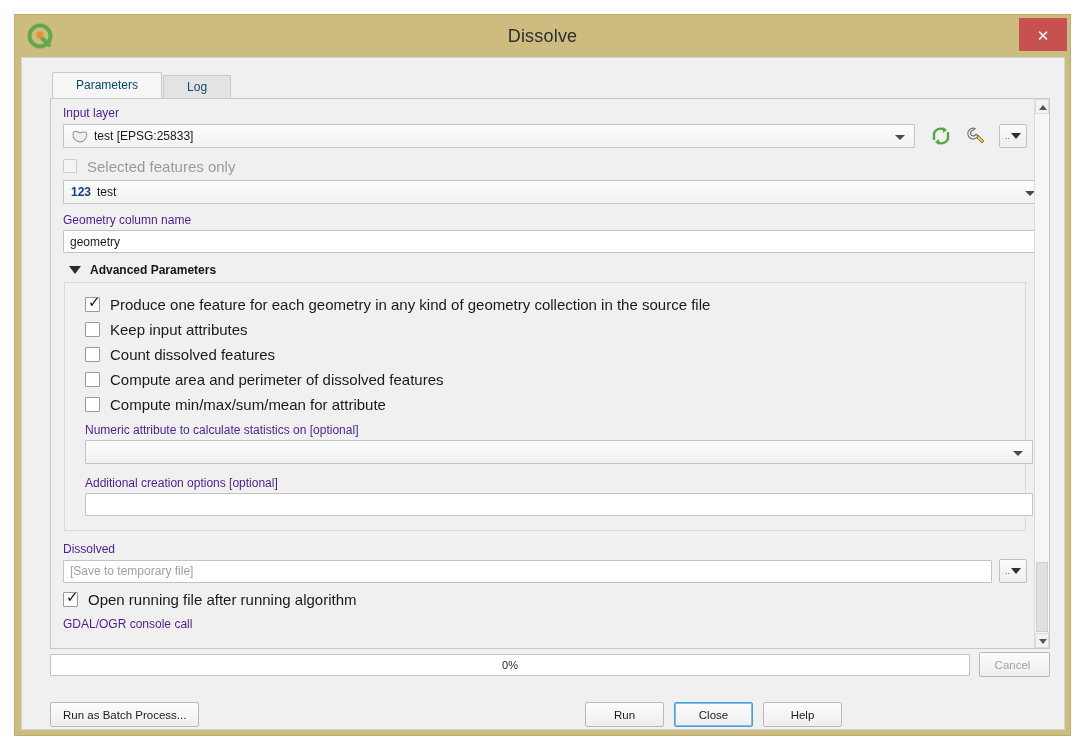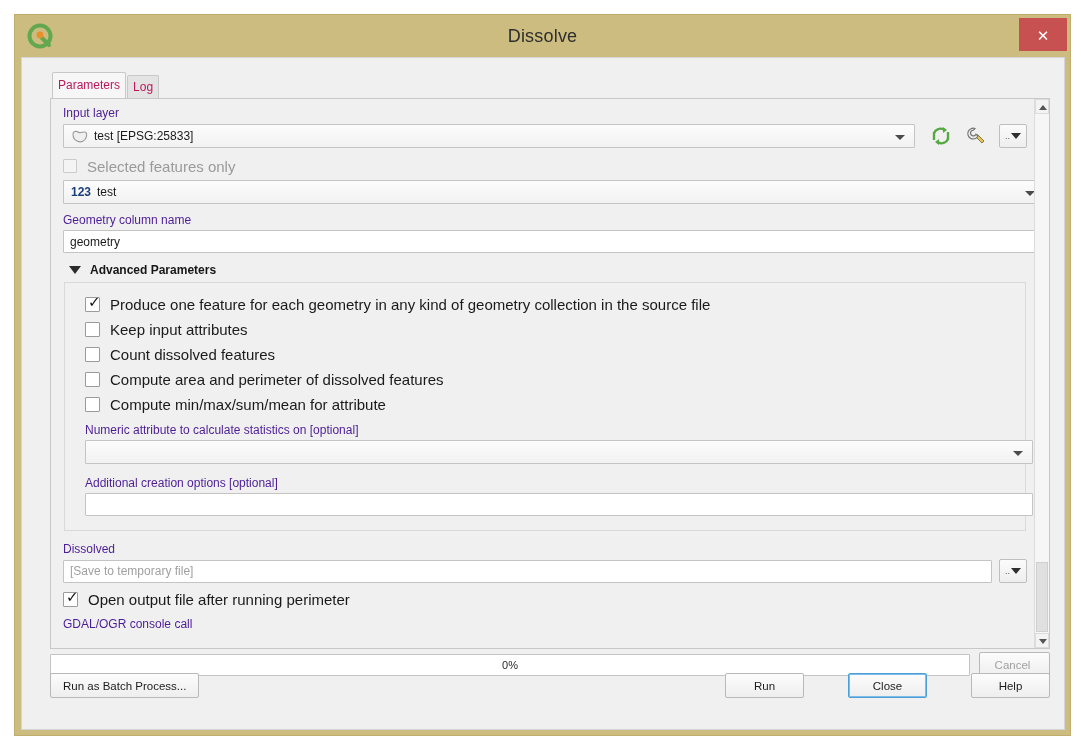--- a/index.html
+++ b/index.html
@@ -88,26 +88,26 @@
     left: 30px;
     top: 14px;
     height: 26px;
     display: flex;
     align-items: flex-end;
     z-index: 3;
   }
   .tab {
     height: 23px;
     line-height: 23px;
-    padding: 0 5px;
+    padding: 0 23px;
     font-size: 12px;
     background: #e3e3e3;
     border: 1px solid #c8c8c8;
     border-bottom: none;
-    color: #be185d;
+    color: #0c4a6e;
     cursor: pointer;
     border-radius: 2px 2px 0 0;
     margin-right: 1px;
     box-sizing: border-box;
   }
   .tab.active {
     background: #f6f6f6;
     height: 26px;
     line-height: 25px;
     border-color: #c8c8c8;
@@ -368,25 +368,24 @@
     justify-content: center;
   }
   .btn.disabled { color: #a2a2a2; padding-left: 8px; }
   .btn.focused {
     border: 1px solid #4b9ed8;
     box-shadow: 0 0 0 1px #7dbdea inset;
   }
   .btnbar {
     position: absolute;
     left: 28px;
-    top: 615px;
-    width: 1000px;
-    display: flex;
-    align-items: center;
-    gap: 34px;
+    top: 644px;
+    width: 792px;
+    display: flex;
+    align-items: center;
   }
   .spacer { flex: 1 1 auto; }
 </style>
 </head>
 <body>
 
 <div id="app">
 
   <div class="window">
 
@@ -509,21 +508,21 @@
                 <span style="font-size:9px;line-height:9px;color:#555;">..</span>
                 <span class="dc-tri"></span>
               </span>
             </span>
           </div>
 
           <div class="cb-row" style="margin-top:5px;">
             <span class="checkbox big">
                 <span class="tick">✓</span>
               </span>
-            <span class="cb-label">Open output file after running perimeter</span>
+            <span class="cb-label">Open running file after running algorithm</span>
           </div>
 
           <div class="field-label" style="margin-top:7px;">GDAL/OGR console call</div>
         </div>
 
         <div class="vscroll">
           <div class="vs-btn up">
               <span class="vs-arrow"></span>
             </div>
           <div class="vs-thumb"></div>

